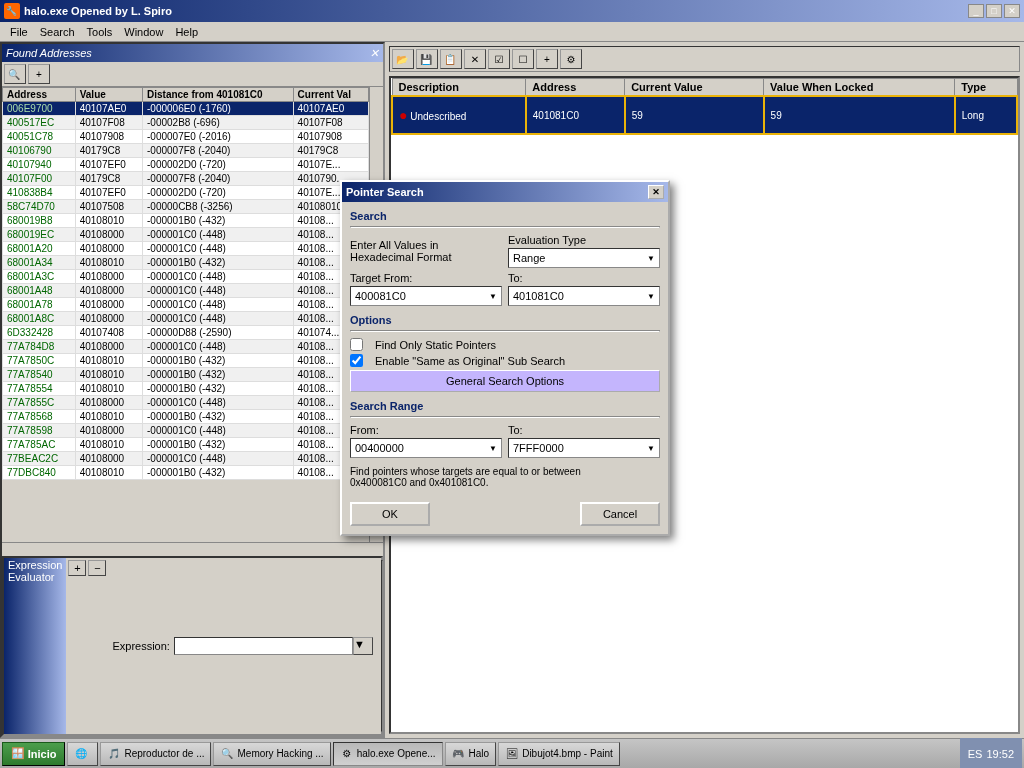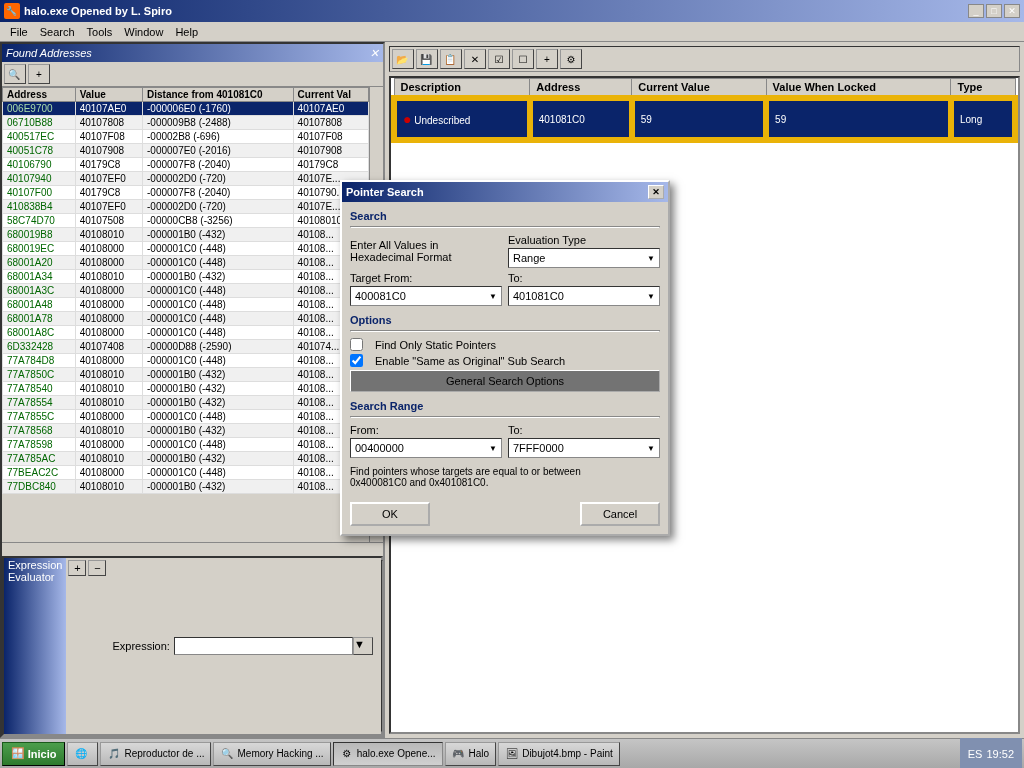--- a/index.html
+++ b/index.html
@@ -70,21 +70,21 @@
     .addr-col { color: #006600; }
     tbody tr:first-child .addr-col { color: #aaddaa; }
     .scrollbar-v { width: 14px; background: #d4d0c8; border-left: 1px solid #888; }
 
     
     .right-panel { flex: 1; display: flex; flex-direction: column; padding: 4px; gap: 4px; }
     .cheat-toolbar { display: flex; gap: 2px; background: #d4d0c8; padding: 2px; border: 1px inset #888; }
     .cheat-table-area { background: white; border: 2px inset #888; flex: 1; overflow: auto; }
     .cheat-table { width: 100%; border-collapse: collapse; font-size: 11px; }
     .cheat-table th { background: #d4d0c8; border: 1px solid #888; padding: 2px 6px; text-align: left; }
-    .cheat-table td { border: 6px solid #eab308; padding: 10px 6px; }
+    .cheat-table td { border: 2px solid #eab308; padding: 10px 6px; }
     .red-circle { color: #cc0000; font-size: 14px; }
 
     
     .expr-panel { height: 180px; background: #d4d0c8; border: 2px inset #888; display: flex; flex-direction: row; }
     .expr-title { background: linear-gradient(to right, #0a246a, #a6b8e9); color: white; padding: 1px 4px; font-size: 11px; }
     .expr-toolbar { display: flex; gap: 2px; padding: 2px; }
     .expr-add-btn { width: 18px; height: 16px; background: #d4d0c8; border: 1px outset #999; display: flex; align-items: center; justify-content: center; font-size: 11px; cursor: pointer; }
     .expr-input-row { display: flex; align-items: center; padding: 2px 4px; }
     .expr-label { margin-right: 4px; }
     .expr-input { flex: 1; height: 18px; background: white; border: 1px inset #888; }
@@ -193,21 +193,21 @@
     .divider-line {
       border: 1px solid #888888;
       border-bottom-color: white;
       margin: 2px 0 6px 0;
     }
     .checkbox-row { display: flex; align-items: center; gap: 12px; margin-bottom: 3px; }
     .checkbox-row input[type=checkbox] { margin: 0; }
     .gen-search-btn {
       width: 100%;
       height: 22px;
-      background: #737373;
+      background: #c4b5fd;
       border: 1px outset #fff;
       font-size: 11px;
       cursor: pointer;
       text-align: center;
     }
     .dialog-footer { display: flex; justify-content: space-between; padding: 6px 8px 8px; gap: 8px; align-items: flex-end; }
     .dlg-btn {
       width: 80px;
       height: 24px;
       background: #d4d0c8;
@@ -264,26 +264,20 @@
               <th>Distance from 401081C0</th>
               <th>Current Val</th>
             </tr>
           </thead>
           <tbody id="fa-tbody">
               <tr>
                 <td class="addr-col">006E9700</td>
                 <td>40107AE0</td>
                 <td>-000006E0 (-1760)</td>
                 <td>40107AE0</td>
-              </tr>
-              <tr>
-                <td class="addr-col">06710B88</td>
-                <td>40107808</td>
-                <td>-000009B8 (-2488)</td>
-                <td>40107808</td>
               </tr>
               <tr>
                 <td class="addr-col">400517EC</td>
                 <td>40107F08</td>
                 <td>-00002B8 (-696)</td>
                 <td>40107F08</td>
               </tr>
               <tr>
                 <td class="addr-col">40051C78</td>
                 <td>40107908</td>

